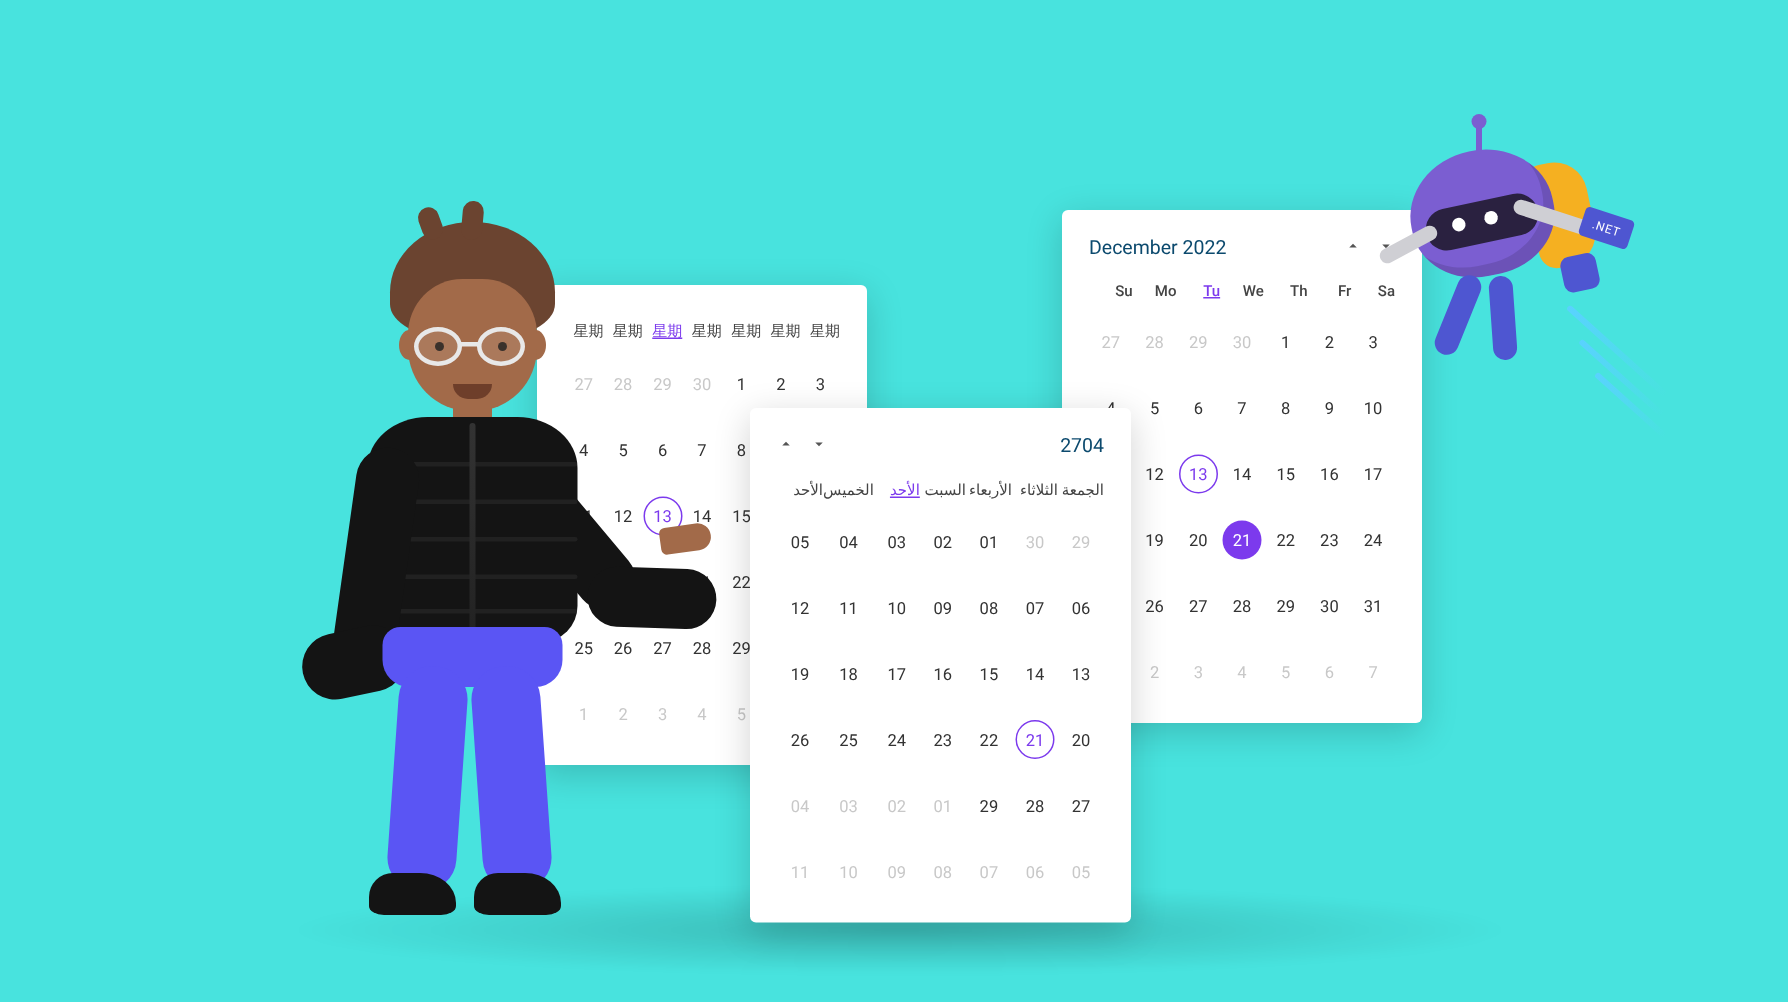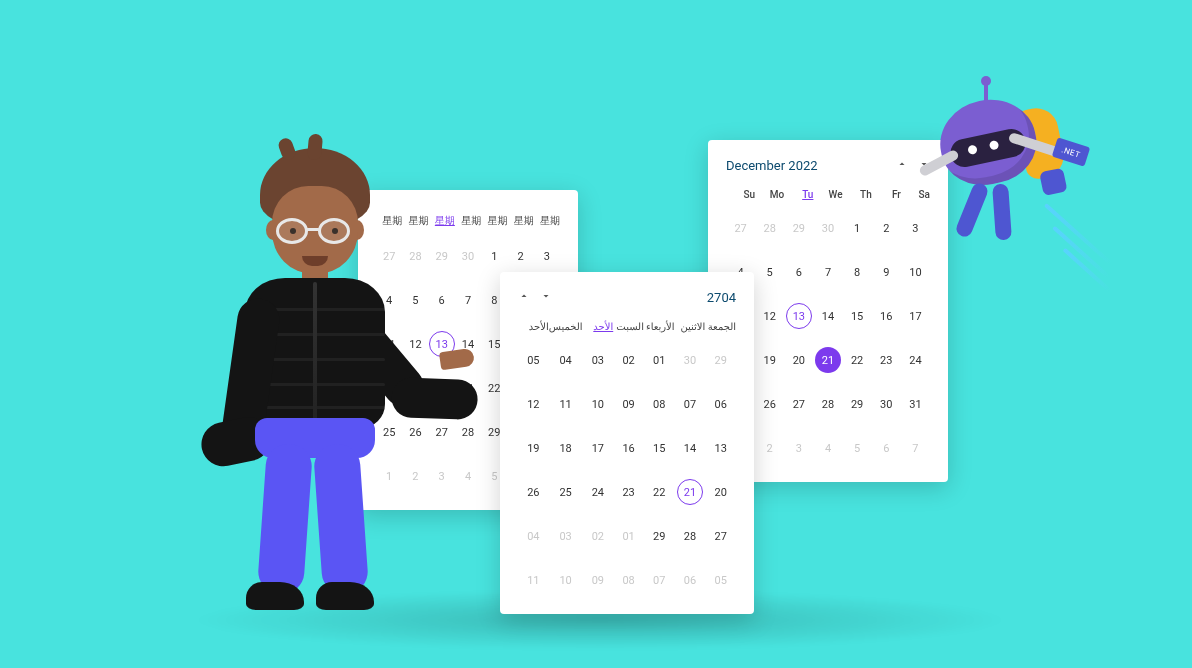--- a/index.html
+++ b/index.html
@@ -232,21 +232,21 @@
       </span>
       <span>
         <svg viewBox="0 0 24 24">
             <path d="M7 10l5 5 5-5z"></path>
           </svg>
       </span>
     </div>
   </div>
   <div class="cal-grid">
       <div class="cal-dow">الجمعة</div>
-      <div class="cal-dow">الاثنين</div>
+      <div class="cal-dow">الثلاثاء</div>
       <div class="cal-dow">الأربعاء</div>
       <div class="cal-dow">السبت</div>
       <div class="cal-dow today-col">الأحد</div>
       <div class="cal-dow">الخميس</div>
       <div class="cal-dow">الأحد</div>
       <div class="cal-cell outside"><span>29</span></div>
       <div class="cal-cell outside"><span>30</span></div>
       <div class="cal-cell"><span>01</span></div>
       <div class="cal-cell"><span>02</span></div>
       <div class="cal-cell"><span>03</span></div>

